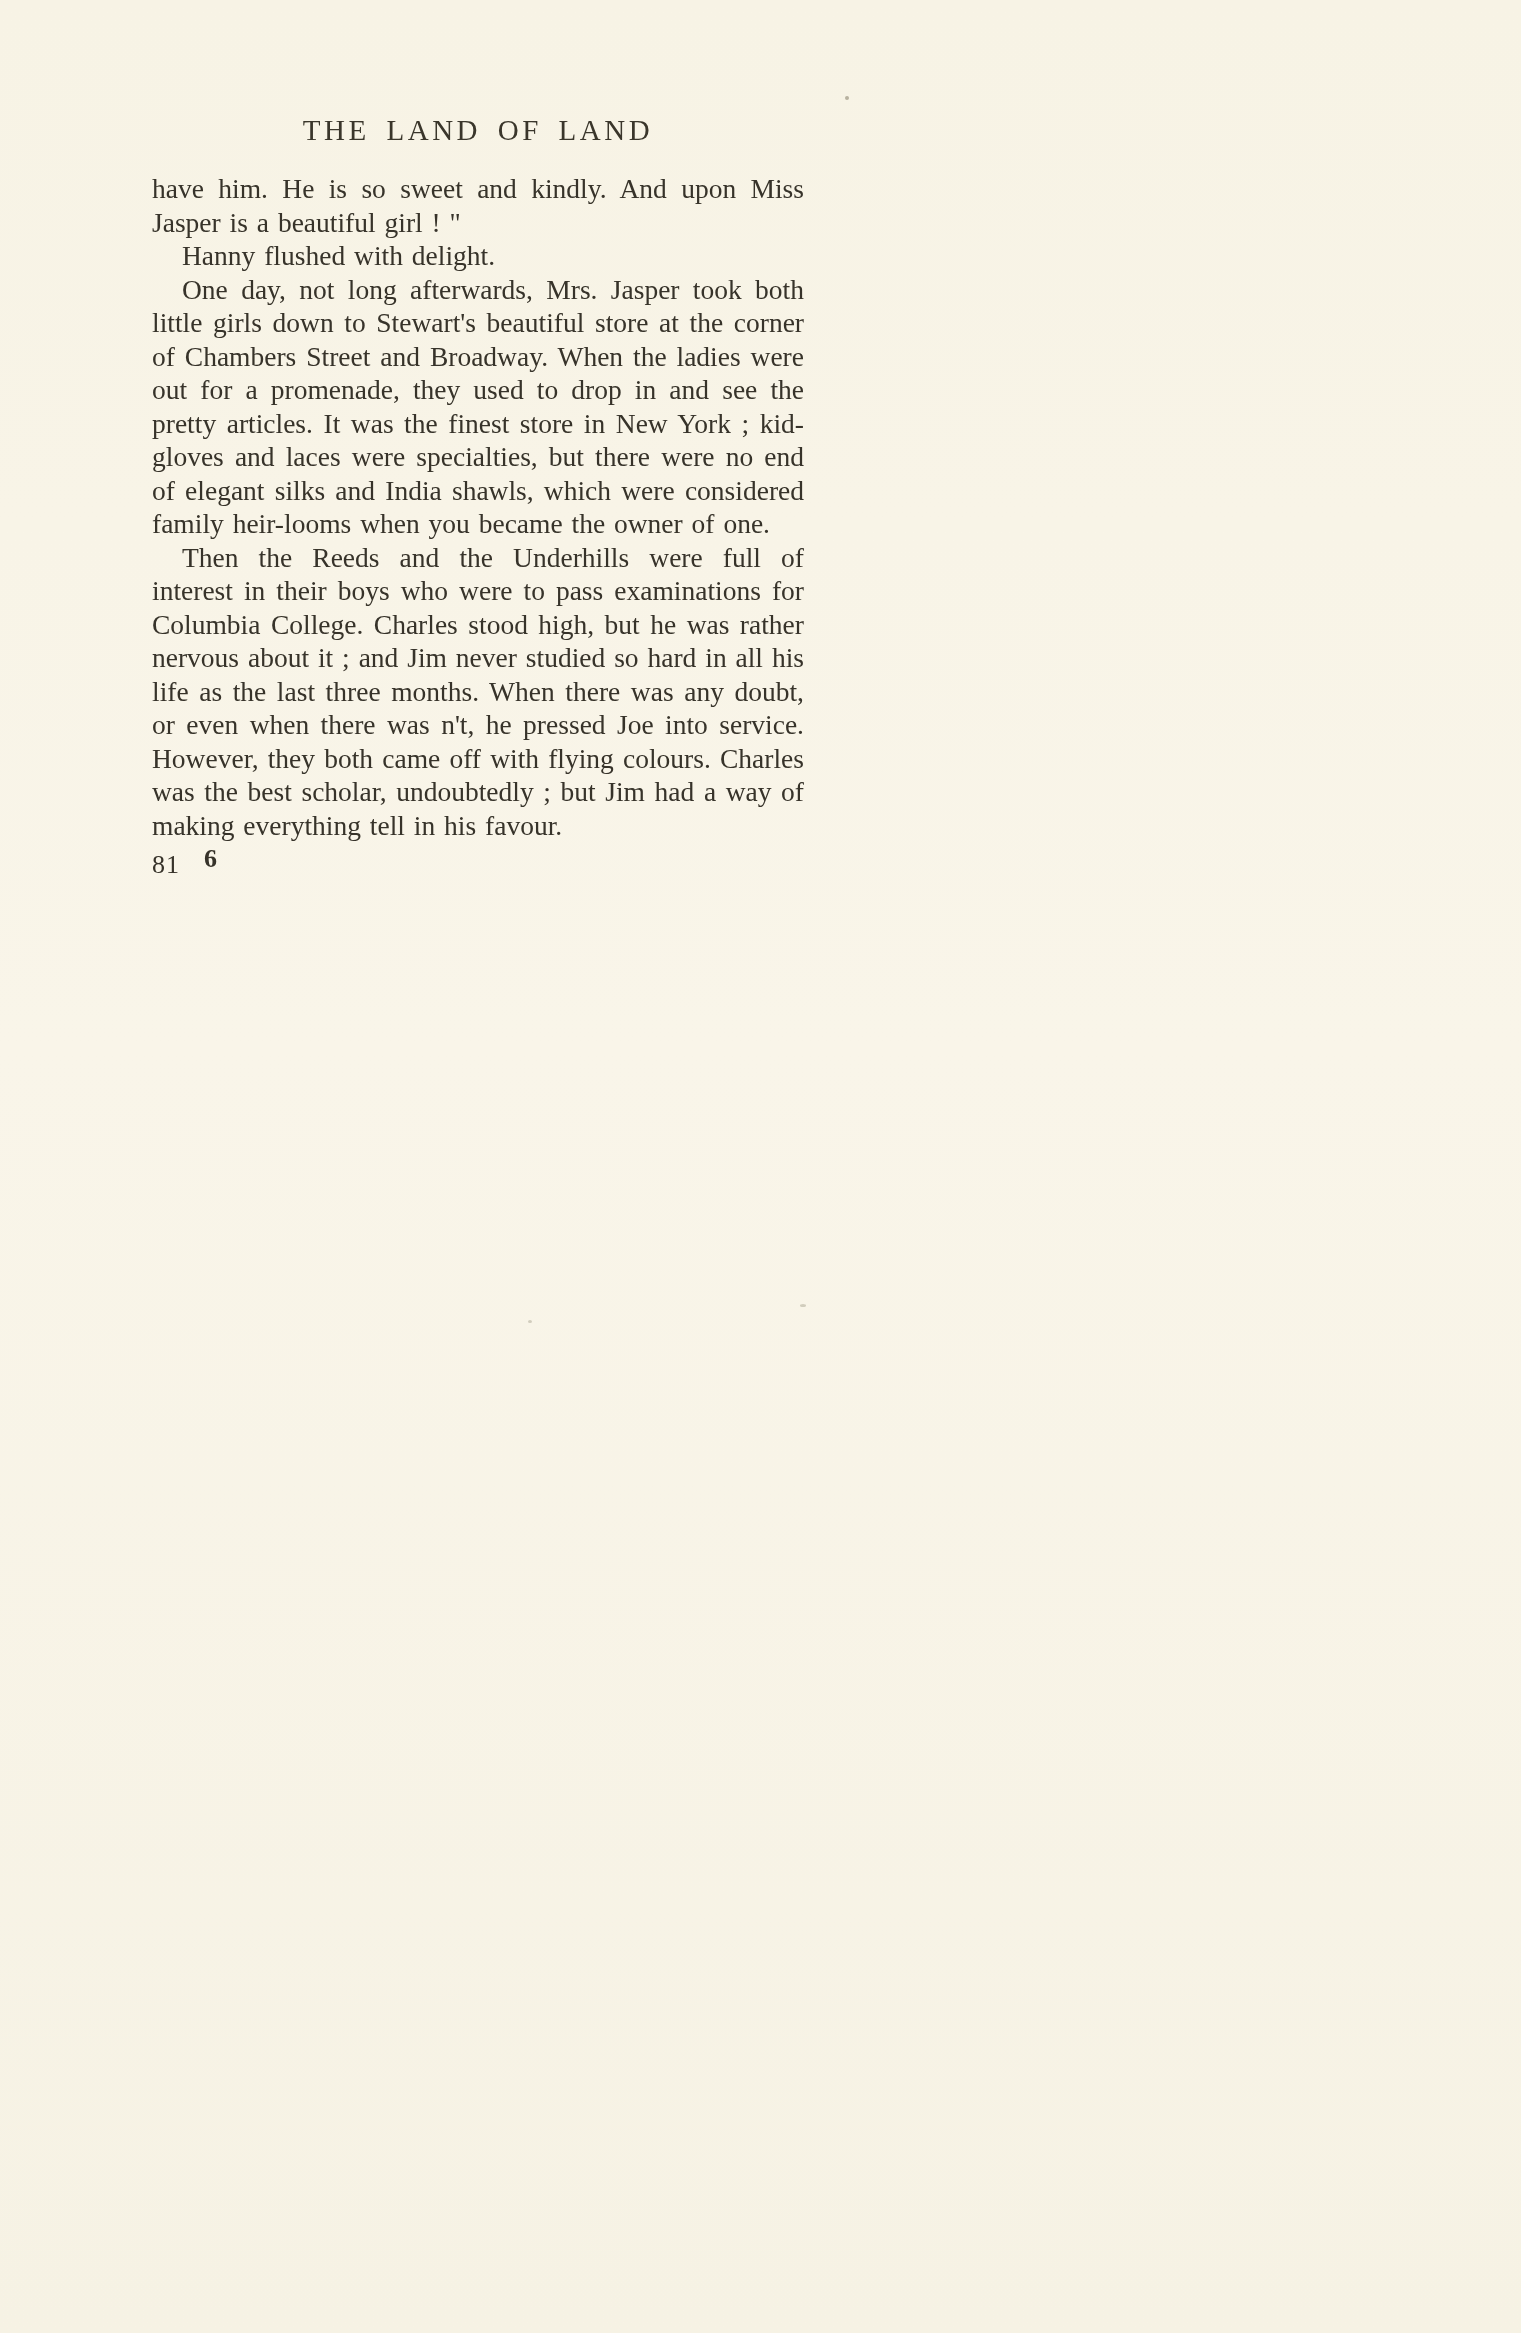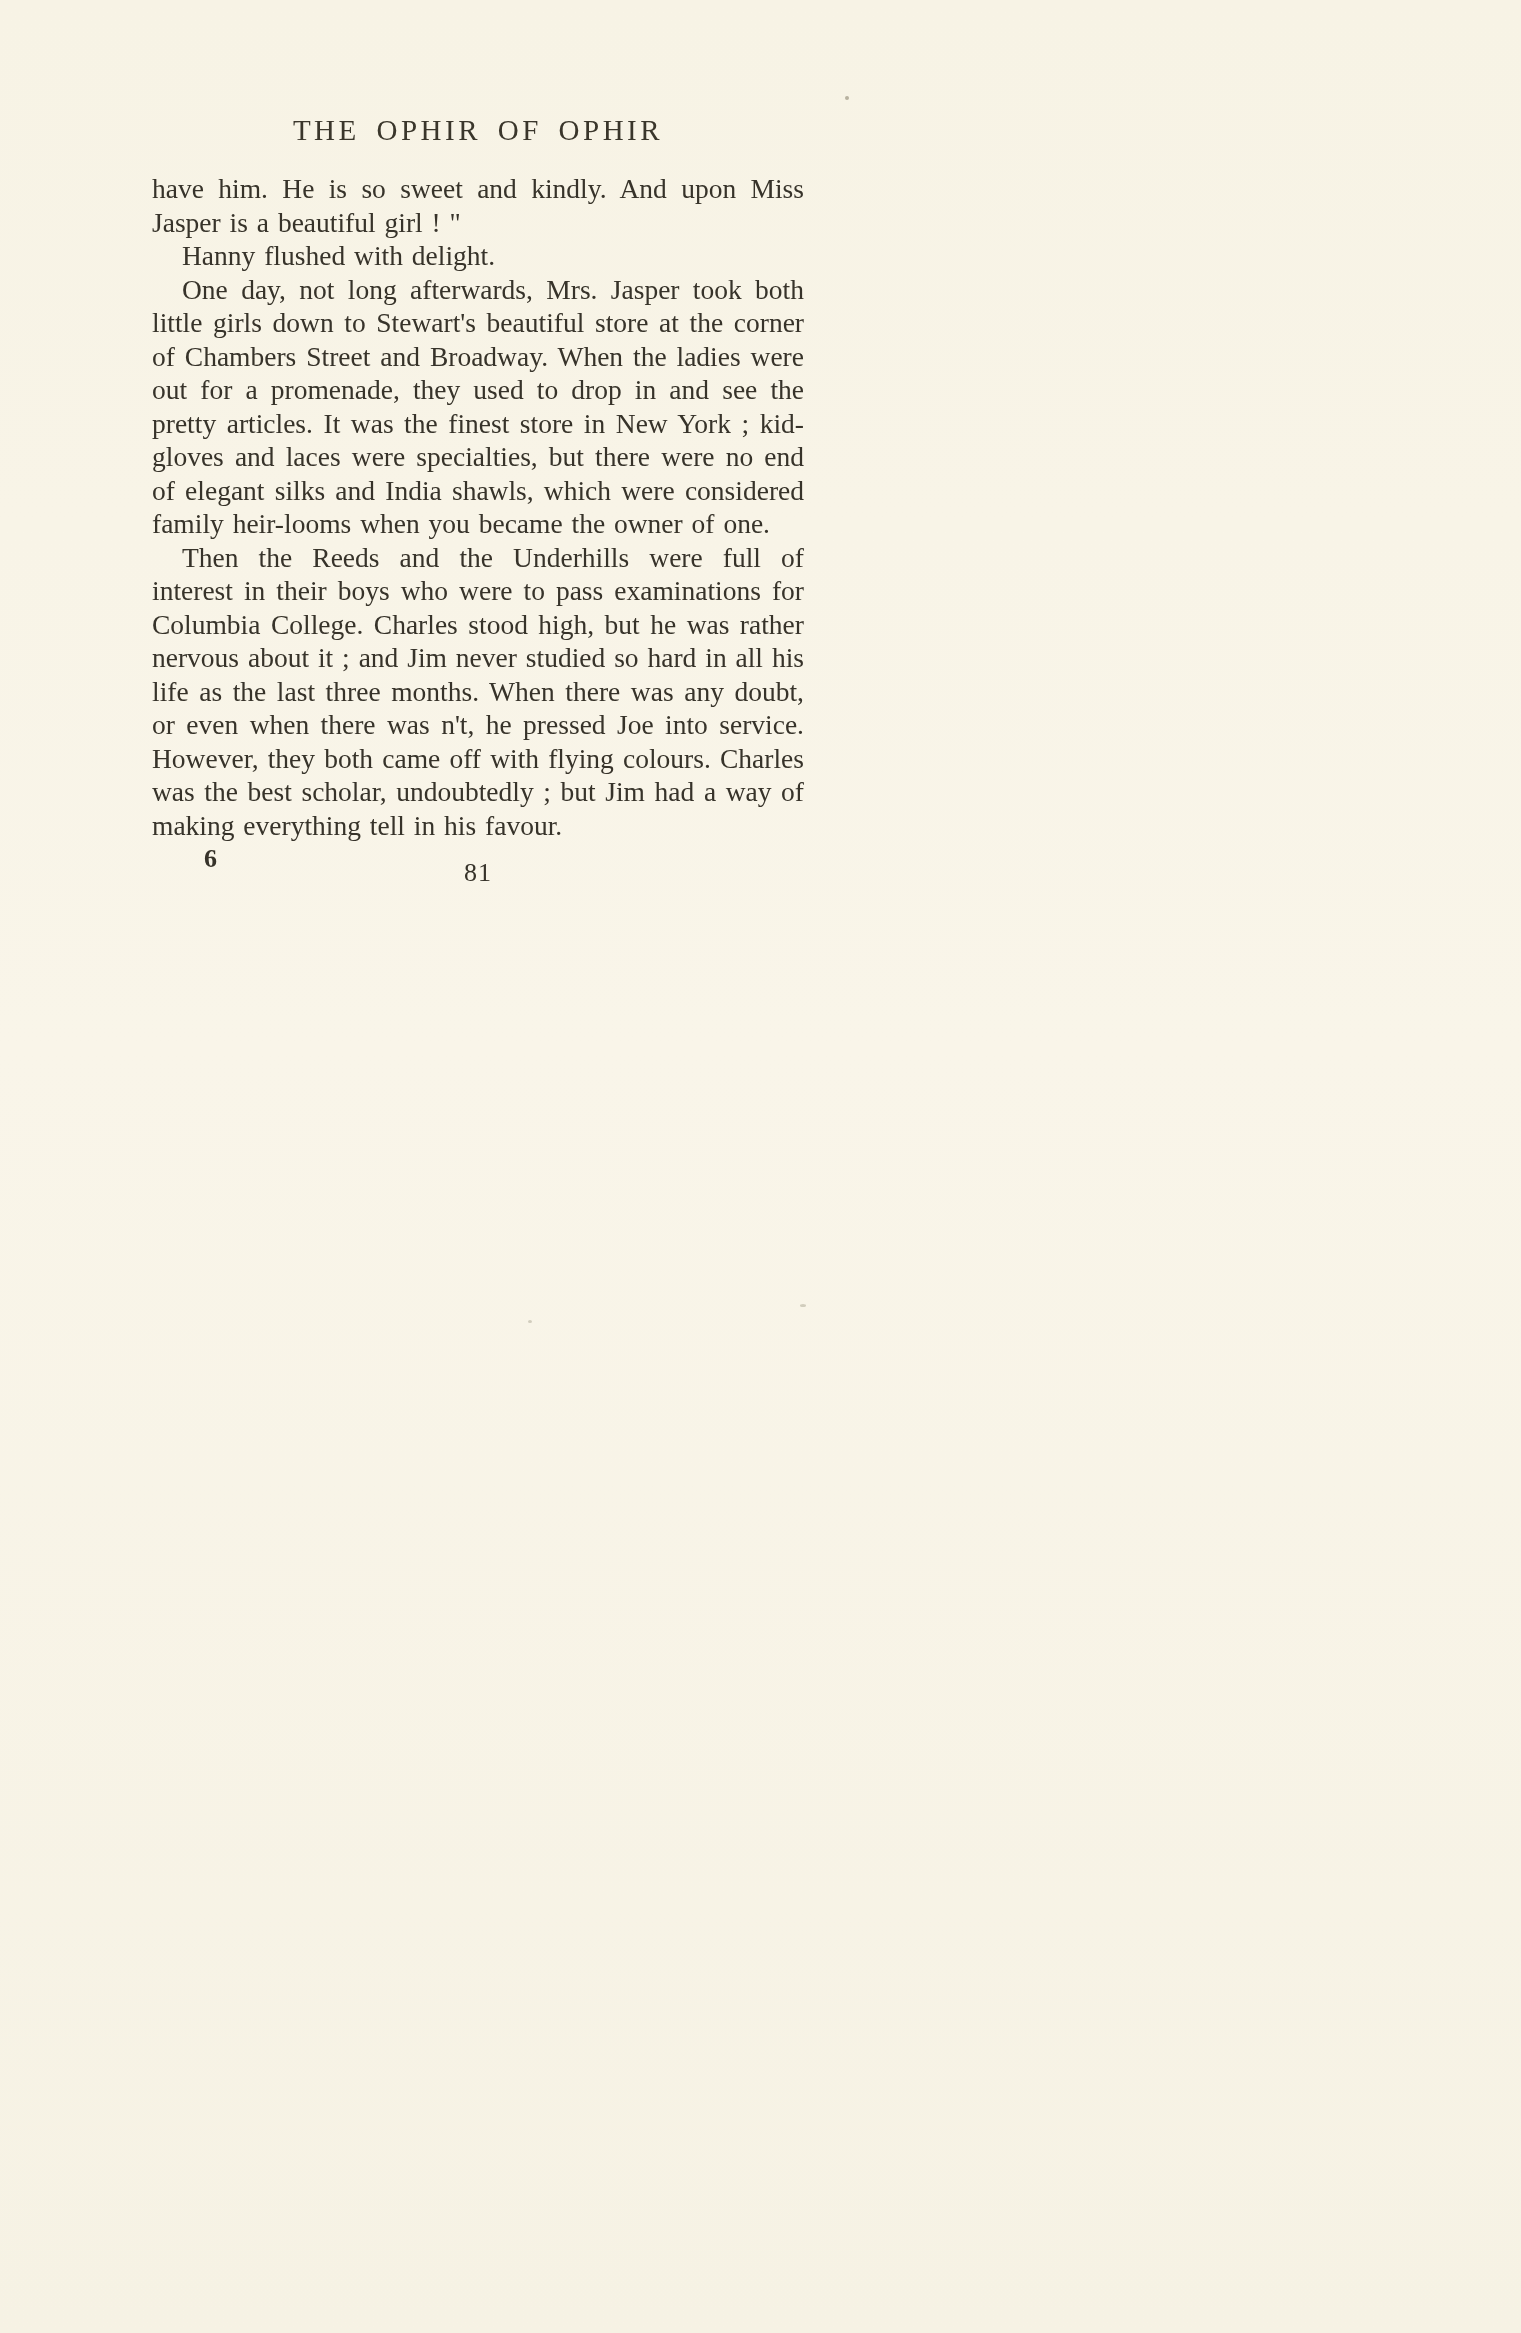--- a/index.html
+++ b/index.html
@@ -52,40 +52,39 @@
   .signature-mark {
     position: absolute;
     left: 52px;
     top: 0;
     font-weight: bold;
   }
   .page-number {
     position: absolute;
     left: 0;
     right: 0;
-    top: 14px;
-    text-align: center;
+    top: 6px;
     letter-spacing: 1px;
   }
   
   .speck {
     position: absolute;
     background: #b8b2a0;
     border-radius: 50%;
   }
   .speck.s1 { left: 845px; top: 96px;  width: 4px; height: 4px; }
   .speck.s2 { left: 800px; top: 1304px; width: 6px; height: 3px; opacity: .6; }
   .speck.s3 { left: 528px; top: 1320px; width: 4px; height: 3px; opacity: .6; }
 </style>
 </head>
 <body>
 
 <div class="scan-page">
 
-  <div class="running-head">THE OPHIR OF OPHIR</div>
+  <div class="running-head">THE LAND OF LAND</div>
 
   <div class="body-text">
     <p>have him.  He is so sweet and kindly.  And upon Miss Jasper is a beautiful girl ! "</p>
     <p class="indent">Hanny flushed with delight.</p>
     <p class="indent">One day, not long afterwards, Mrs. Jasper took both little girls down to Stewart's beautiful store at the corner of Chambers Street and Broadway.  When the ladies were out for a promenade, they used to drop in and see the pretty articles.  It was the finest store in New York ; kid-gloves and laces were specialties, but there were no end of elegant silks and India shawls, which were considered family heir-looms when you became the owner of one.</p>
     <p class="indent">Then the Reeds and the Underhills were full of interest in their boys who were to pass examinations for Columbia College.  Charles stood high, but he was rather nervous about it ; and Jim never studied so hard in all his life as the last three months.  When there was any doubt, or even when there was n't, he pressed Joe into service.  However, they both came off with flying colours.  Charles was the best scholar, undoubtedly ; but Jim had a way of making everything tell in his favour.</p>
   </div>
 
   <div class="page-footer">
     <span class="signature-mark">6</span>

